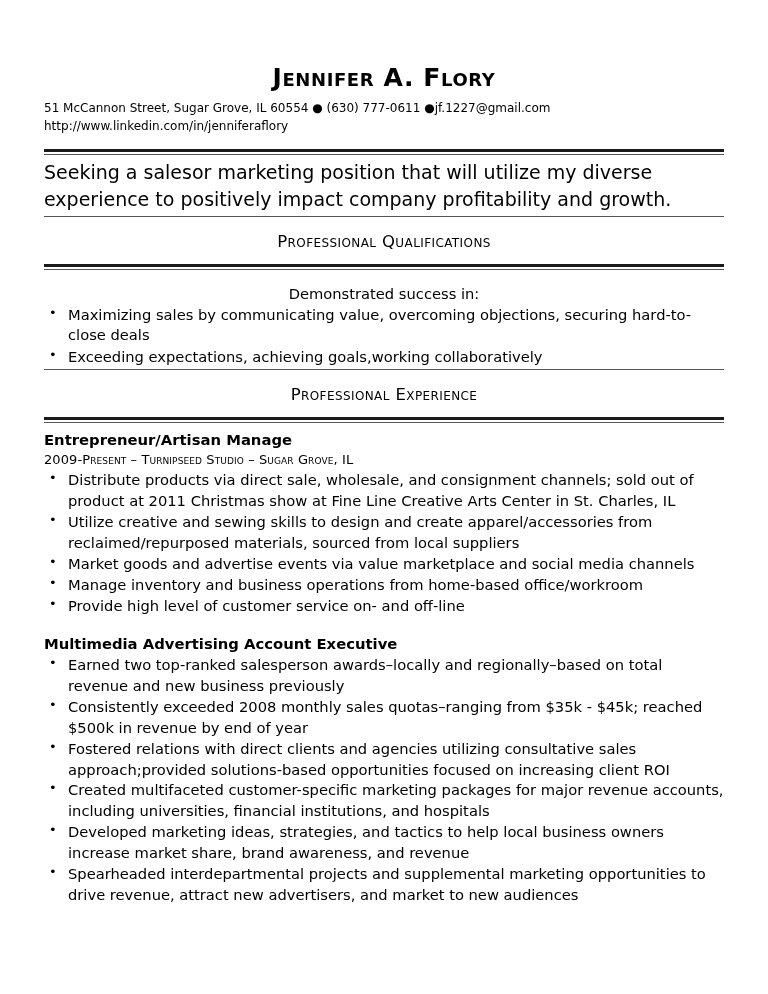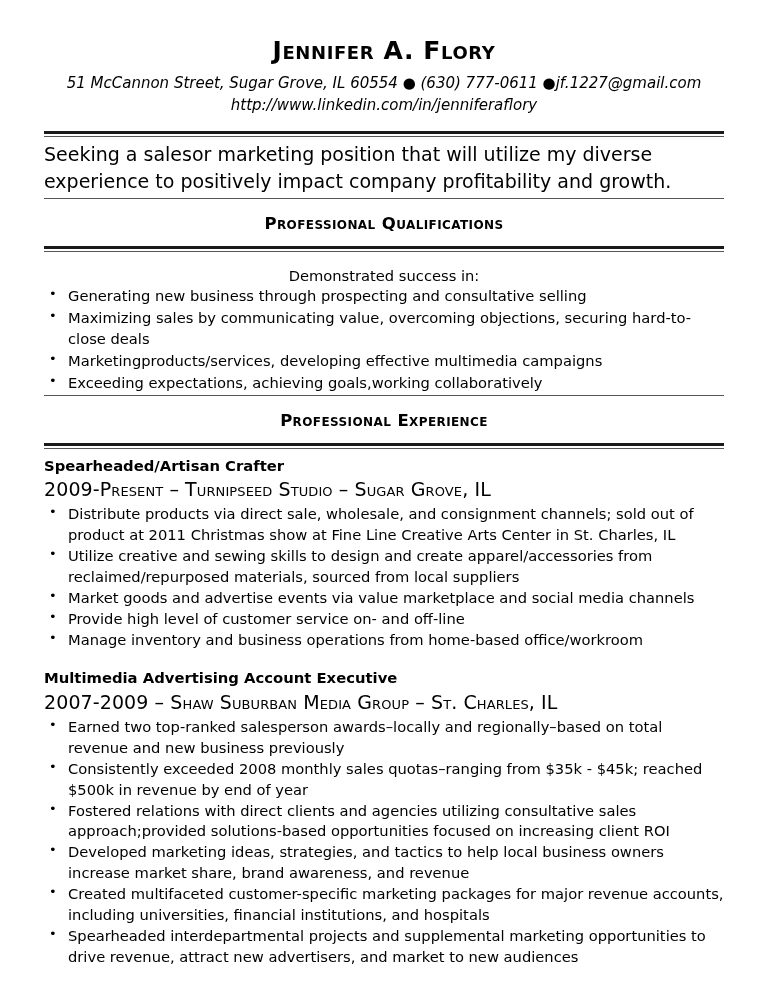--- a/index.html
+++ b/index.html
@@ -12,40 +12,38 @@
     height: 994px;
     font-family: "DejaVu Sans", sans-serif;
     color: #000000;
     -webkit-font-smoothing: antialiased;
   }
 
   .page {
     width: 768px;
     height: 994px;
     box-sizing: border-box;
-    padding: 33px 44px 0 44px;
+    padding: 60px 44px 0 44px;
     position: relative;
     background: #ffffff;
   }
 
   
   .name {
     text-align: center;
     font-size: 25px;
     font-variant: small-caps;
     font-weight: 600;
     letter-spacing: 0.6px;
     line-height: 1.1;
     margin: 4px 0 8px 0;
   }
   .contact-line {
-    text-align: center;
-    font-size: 15px;
+    font-size: 12px;
     line-height: 1.45;
-    font-style: italic;
   }
   .contact-line.url {
     margin-top: 1px;
   }
 
   
   .rule-thick {
     border-top: 3px solid #1a1a1a;
     height: 0;
     line-height: 0;
@@ -69,21 +67,21 @@
   .objective {
     font-size: 19px;
     line-height: 1.42;
     padding: 4px 0 3px 0;
   }
 
   
   .section-heading {
     text-align: center;
     font-variant: small-caps;
-    font-weight: bold;
+    font-weight: normal;
     font-size: 16.5px;
     letter-spacing: 0.4px;
     padding: 15px 0 13px 0;
   }
 
   
   .block-lead {
     font-size: 14.7px;
     line-height: 1.45;
     padding-top: 13px;
@@ -116,21 +114,21 @@
 
   
   .job { padding-top: 6px; }
   .job.first { padding-top: 7px; }
   .job-title {
     font-size: 14.8px;
     font-weight: bold;
     line-height: 1.4;
   }
   .job-meta {
-    font-size: 19px;
+    font-size: 13px;
     font-variant: small-caps;
     line-height: 1.42;
     letter-spacing: 0.1px;
     margin-bottom: 1px;
   }
   .job-spacer { height: 12px; }
 </style>
 </head>
 <body>
 
@@ -156,55 +154,52 @@
   <div class="section-heading">Professional Qualifications</div>
 
   <div class="rule-double">
     <div class="rule-thick"></div>
     <div class="rule-thin"></div>
   </div>
 
   <div class="block-lead">Demonstrated success in:</div>
 
   <ul class="bullets qual-list">
-    <li>Generating new business through prospecting and consultative selling</li>
     <li>Maximizing sales by communicating value, overcoming objections, securing hard-to-close deals</li>
-    <li>Marketingproducts/services, developing effective multimedia campaigns</li>
     <li>Exceeding expectations, achieving goals,working collaboratively</li>
   </ul>
 
   <div class="rule-thin"></div>
 
   <div class="section-heading">Professional Experience</div>
 
   <div class="rule-double">
     <div class="rule-thick"></div>
     <div class="rule-thin"></div>
   </div>
 
   <div class="job first">
-    <div class="job-title">Spearheaded/Artisan Crafter</div>
+    <div class="job-title">Entrepreneur/Artisan Manage</div>
     <div class="job-meta">2009-Present – Turnipseed Studio – Sugar Grove, IL</div>
     <ul class="bullets tight">
       <li>Distribute products via direct sale, wholesale, and consignment channels; sold out of product at 2011 Christmas show at Fine Line Creative Arts Center in St. Charles, IL</li>
       <li>Utilize creative and sewing skills to design and create apparel/accessories from reclaimed/repurposed materials, sourced from local suppliers</li>
       <li>Market goods and advertise events via value marketplace and social media channels</li>
+      <li>Manage inventory and business operations from home-based office/workroom</li>
       <li>Provide high level of customer service on- and off-line</li>
-      <li>Manage inventory and business operations from home-based office/workroom</li>
     </ul>
   </div>
 
   <div class="job-spacer"></div>
 
   <div class="job">
     <div class="job-title">Multimedia Advertising Account Executive</div>
-    <div class="job-meta">2007-2009 – Shaw Suburban Media Group – St. Charles, IL</div>
     <ul class="bullets tight">
       <li>Earned two top-ranked salesperson awards–locally and regionally–based on total revenue and new business previously</li>
       <li>Consistently exceeded 2008 monthly sales quotas–ranging from $35k - $45k; reached $500k in revenue by end of year</li>
       <li>Fostered relations with direct clients and agencies utilizing consultative sales approach;provided solutions-based opportunities focused on increasing client ROI</li>
+      <li>Created multifaceted customer-specific marketing packages for major revenue accounts, including universities, financial institutions, and hospitals</li>
       <li>Developed marketing ideas, strategies, and tactics to help local business owners increase market share, brand awareness, and revenue</li>
-      <li>Created multifaceted customer-specific marketing packages for major revenue accounts, including universities, financial institutions, and hospitals</li>
       <li>Spearheaded interdepartmental projects and supplemental marketing opportunities to drive revenue, attract new advertisers, and market to new audiences</li>
     </ul>
   </div>
 
 </div>
 
 </body></html>

